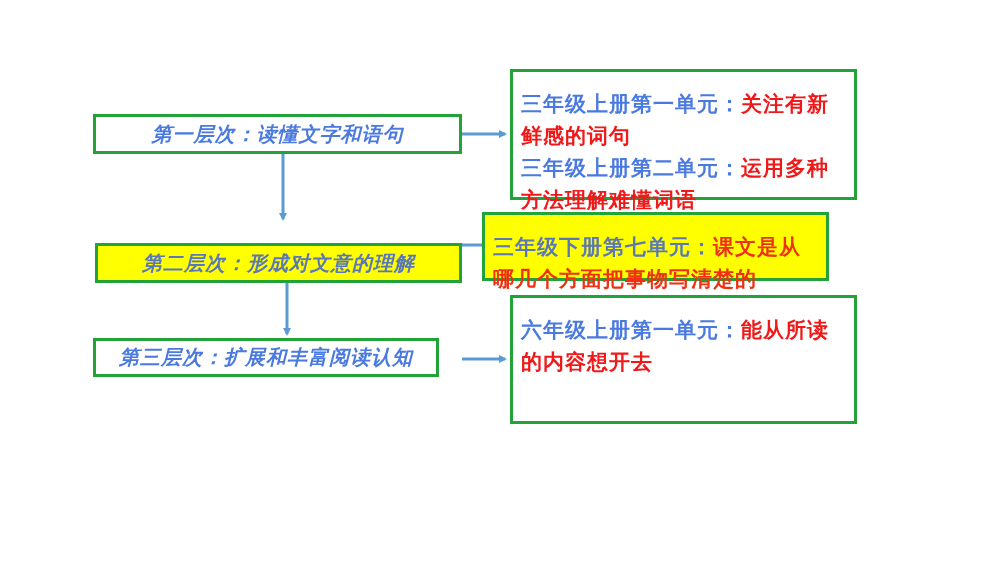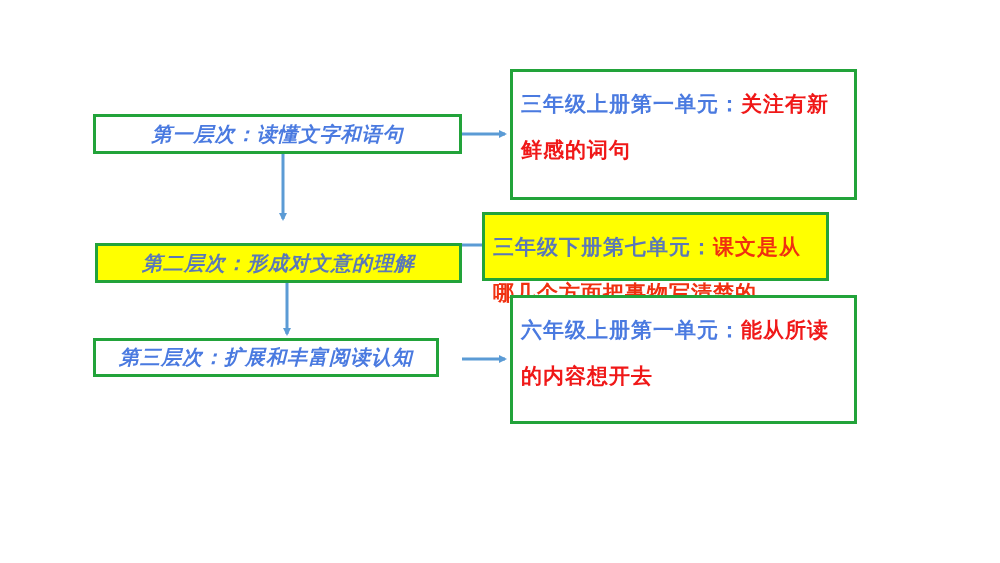--- a/index.html
+++ b/index.html
@@ -3,21 +3,21 @@
 <meta charset="utf-8">
 <style>
   html, body { margin:0; padding:0; }
   body { width:1000px; height:563px; background:#ffffff; position:relative; overflow:hidden;
          font-family:"DejaVu Sans","Liberation Sans",sans-serif; }
   .box { position:absolute; box-sizing:border-box; border:3px solid #22a33a; background:#ffffff; }
   .box.yellow { background:#ffff00; }
   .lbox { display:flex; align-items:center; justify-content:center; font-weight:bold; font-size:20px;
           color:#4a7ae0; letter-spacing:1px; white-space:nowrap;font-style:italic; }
   .lbox.yellow { color:#5a78b8; }
-  .rbox { padding:9px 8px; font-weight:bold; font-size:21px; line-height:46px; letter-spacing:1px; }
+  .rbox { padding:16px 8px; font-weight:bold; font-size:21px; line-height:32px; letter-spacing:1px; }
   .blue { color:#4a7ae0; }
   .red { color:#f01818; }
   .rbox.yellow .blue { color:#5a78b8; }
   .rbox.yellow .red { color:#f03010; }
   svg.arrows { position:absolute; left:0; top:0; }
 </style>
 </head>
 <body>
 
 <svg class="arrows" width="1000" height="563">
@@ -40,20 +40,23 @@
   <span>第二层次：形成对文意的理解</span>
 </div>
 <div class="box lbox" style="left:93px;top:338px;width:346px;height:39px;">
   <span>第三层次：扩展和丰富阅读认知</span>
 </div>
 
 <div class="box rbox" style="left:510px;top:69px;width:347px;height:131px;">
   <div>
     <span class="blue">三年级上册第一单元：</span><span class="red">关注有新鲜感的词句</span>
   </div>
+  <div>
+    <span class="blue">三年级上册第二单元：</span><span class="red">运用多种方法理解难懂词语</span>
+  </div>
 </div>
 
 <div class="box rbox yellow" style="left:482px;top:212px;width:347px;height:69px;">
   <div>
     <span class="blue">三年级下册第七单元：</span><span class="red">课文是从哪几个方面把事物写清楚的</span>
   </div>
 </div>
 
 <div class="box rbox" style="left:510px;top:295px;width:347px;height:129px;">
   <div>

